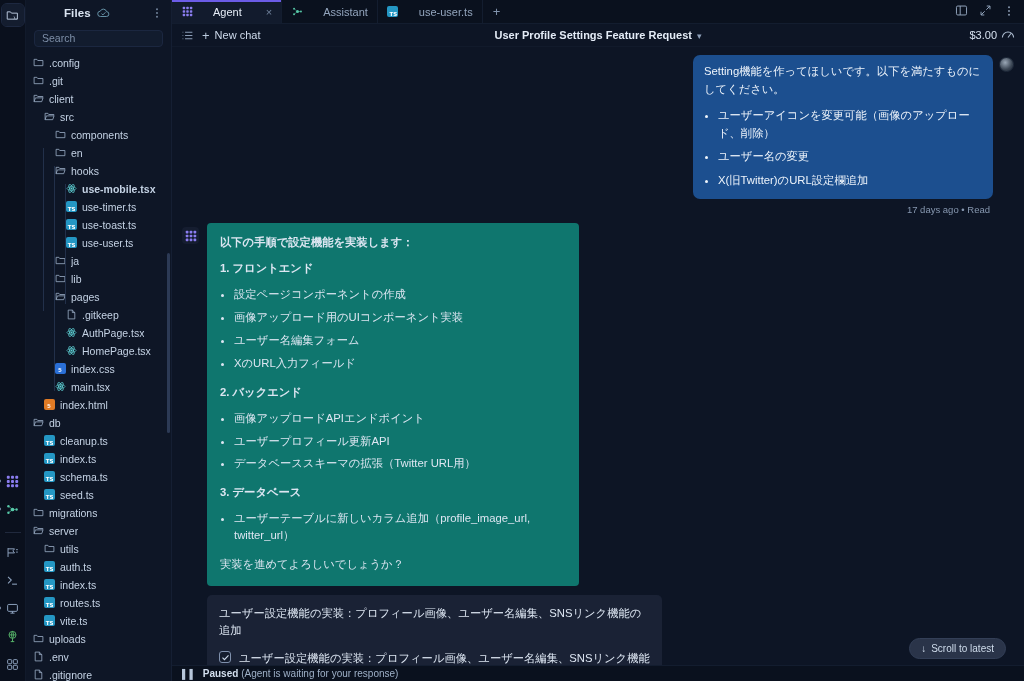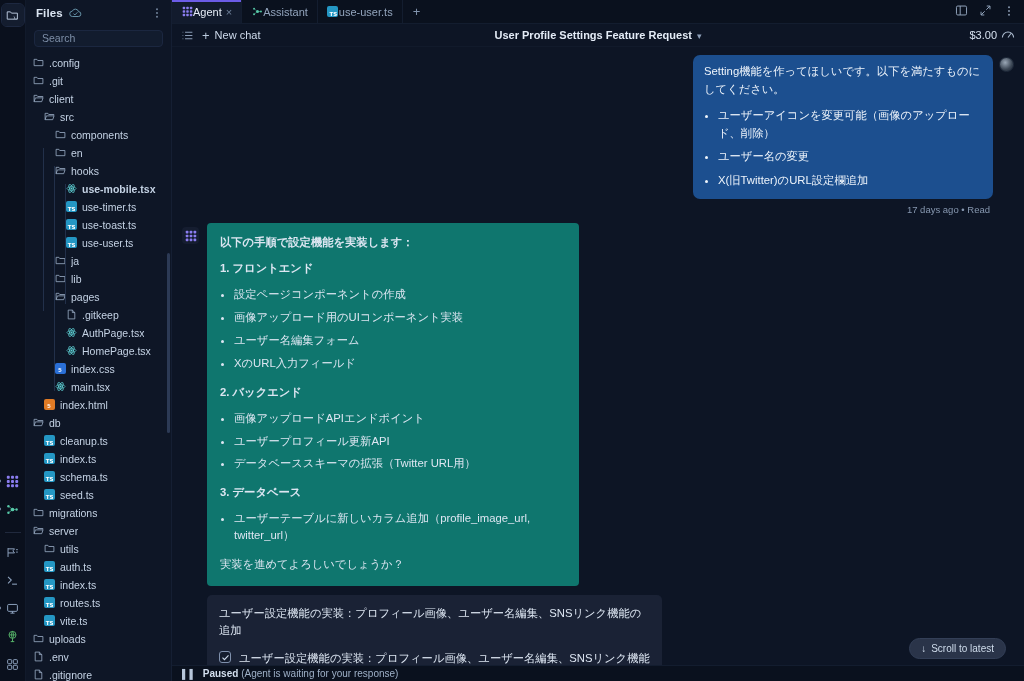--- a/index.html
+++ b/index.html
@@ -42,21 +42,21 @@
     width: 146px; flex: 0 0 146px; height: 681px;
     background: #0e1626;
     border-right: 1px solid #151f33;
     display: flex; flex-direction: column;
     position: relative;
   }
   .sb-head {
     height: 26px; display: flex; align-items: center; gap: 6px;
     padding: 0 8px 0 10px;
   }
-  .sb-title { color: #dbe5f2; font-size: 11.5px; font-weight: 700; letter-spacing: .1px; }
+  .sb-title { color: #dbe5f2; font-size: 11.5px; font-weight: 700; letter-spacing: .1px; margin-left: 28px; }
   .sb-head .spacer { flex: 1; }
   .sb-icon { color: #6f819b; display: flex; align-items: center; }
   .sb-search-wrap { padding: 2px 8px 6px 8px; }
   .sb-search {
     width: 100%; height: 17px; background: #16213494;
     border: 1px solid #1b2740; border-radius: 4px;
     color: #9fb0c8; font-size: 10.5px;
     padding: 0 7px;
     font-family: inherit;
     outline: none;
@@ -97,21 +97,21 @@
 
   
   .main { flex: 1; height: 681px; display: flex; flex-direction: column; background: #0d1525; min-width: 0; }
 
   .tabbar {
     height: 24px; background: #0a111e; display: flex; align-items: stretch;
     border-bottom: 1px solid #131d2f;
     position: relative;
   }
   .tab {
-    display: flex; align-items: center; gap: 0;
+    display: flex; align-items: center; gap: 20px;
     padding: 0 9px; font-size: 11px; color: #93a5bd;
     border-right: 1px solid #131d2f;
     position: relative;
   }
   .tab.active { background: #121b2d; color: #e6edf7; }
   .tab.active::after {
     content: ""; position: absolute; left: 0; right: 0; top: 0; height: 1.5px; background: #6b5ce7;
   }
   .tab .x { color: #6f819b; font-size: 11px; margin-left: 4px; }
   .tab-add { display: flex; align-items: center; padding: 0 10px; color: #8395ae; font-size: 13px; }

